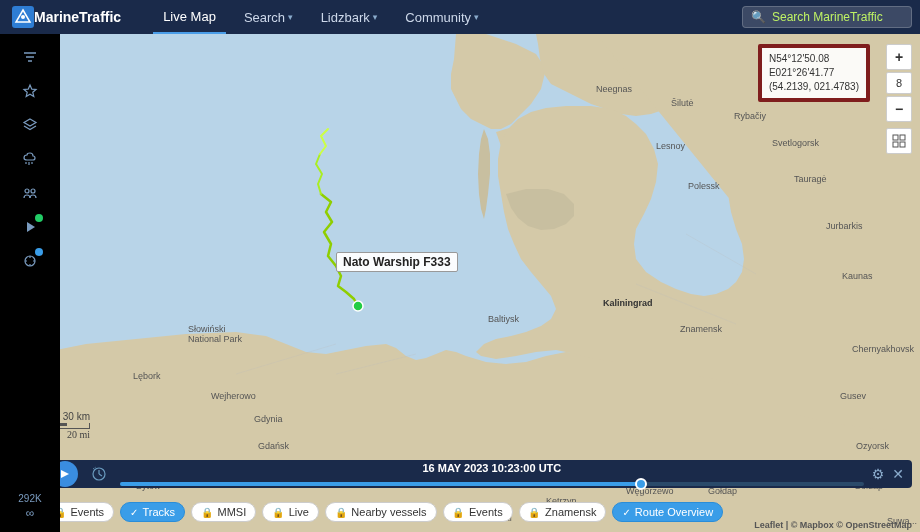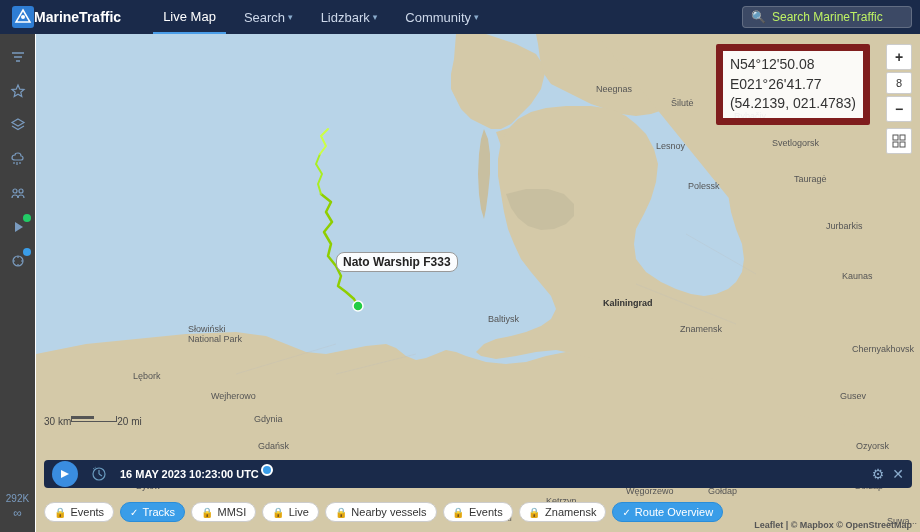--- a/index.html
+++ b/index.html
@@ -33,22 +33,22 @@
     }
     #search-box {
       background: rgba(255,255,255,0.15); border: 1px solid rgba(255,255,255,0.2);
       border-radius: 4px; padding: 3px 8px; color: #cdd8ea; font-size: 12px;
       width: 170px; display: flex; align-items: center; gap: 6px; cursor: text;
     }
     #search-box span { font-size: 12px; color: #8aabcc; }
 
     
     #left-sidebar {
-      position: absolute; top: 34px; left: 0; width: 35px; bottom: 0;
-      background: #404040; display: flex; flex-direction: column;
+      position: absolute; top: 34px; left: 0; width: 60px; bottom: 0;
+      background: #000000; display: flex; flex-direction: column;
       align-items: center; padding-top: 8px; gap: 4px; z-index: 100;
     }
     .sidebar-btn {
       width: 30px; height: 30px; border-radius: 4px; display: flex;
       align-items: center; justify-content: center; color: #7a9bbf;
       font-size: 14px; cursor: pointer; position: relative;
     }
     .sidebar-btn .badge {
       position: absolute; top: 2px; right: 2px; width: 8px; height: 8px;
       background: #3a9de8; border-radius: 50%;
@@ -66,22 +66,22 @@
       position: absolute; top: 34px; left: 36px; right: 0; bottom: 0;
       overflow: hidden; background: #b8d4e8;
     }
 
     
     #map-svg { width: 100%; height: 100%; }
 
     
     #coord-box {
       position: absolute; top: 10px; right: 50px;
-      background: rgba(255,255,255,0.9); border: 7px solid #7f1d1d;
-      padding: 4px 7px; font-size: 14px; color: #333; border-radius: 2px;
+      background: rgba(255,255,255,0.9); border: 4px solid #7f1d1d;
+      padding: 4px 7px; font-size: 10px; color: #333; border-radius: 2px;
       line-height: 1.4;
     }
 
     
     #zoom-controls {
       position: absolute; top: 10px; right: 8px;
       display: flex; flex-direction: column; gap: 2px;
     }
     .zoom-btn {
       width: 26px; height: 26px; background: white; border: 1px solid #ccc;
@@ -97,40 +97,40 @@
       width: 26px; height: 26px; background: white; border: 1px solid #ccc;
       border-radius: 2px; display: flex; align-items: center; justify-content: center;
       font-size: 14px; cursor: pointer; color: #444; margin-top: 4px;
     }
 
     
     #vessel-label {
       position: absolute; top: 218px; left: 300px;
       background: rgba(255,255,255,0.92); border: 1px solid #999;
       padding: 2px 6px; font-size: 12px; font-weight: bold; color: #222;
-      border-radius: 8px; white-space: nowrap;
+      border-radius: 2px; white-space: nowrap;
     }
 
     
     #timeline-bar {
       position: absolute; bottom: 44px; left: 8px; right: 8px;
       height: 28px; background: #1a2a4a; border-radius: 4px;
       display: flex; align-items: center; padding: 0 8px; gap: 8px;
     }
     #timeline-play-btn {
       width: 26px; height: 26px; background: #3a8de0; border-radius: 50%;
       display: flex; align-items: center; justify-content: center;
       color: white; font-size: 12px; cursor: pointer; flex-shrink: 0;
     }
     #timeline-speed {
       width: 26px; height: 18px; display: flex; align-items: center;
       justify-content: center; flex-shrink: 0;
     }
     #timeline-progress-area {
-      flex: 1; display: flex; flex-direction: row; gap: 8px;
+      flex: 1; display: flex; flex-direction: column; gap: 8px;
     }
     #timeline-date {
       color: white; font-size: 11px; font-weight: bold; text-align: center;
     }
     #timeline-track {
       height: 4px; background: #2a4a6a; border-radius: 2px; position: relative;
     }
     #timeline-fill {
       height: 100%; background: #3a9de8; border-radius: 2px; width: 70%;
     }
@@ -152,33 +152,33 @@
       background: white; border: 1px solid #ccc; border-radius: 12px;
       padding: 3px 9px; font-size: 11px; color: #333; cursor: pointer;
       white-space: nowrap;
     }
     .pill.active { background: #3a9de8; border-color: #2a8dd8; color: white; }
     .pill-icon { font-size: 10px; }
     .pill-check { font-size: 10px; }
 
     
     #scale-box {
-      position: absolute; bottom: 104px; left: 8px;
-      display: flex; flex-direction: row;
+      position: absolute; bottom: 92px; left: 8px;
+      display: flex; flex-direction: column; text-align: right;
     }
     #scale-label { font-size: 10px; color: #444; margin-bottom: 1px; }
     #scale-bar {
       width: 46px; height: 6px; border: 1px solid #555; border-top: none;
       position: relative;
     }
     #scale-bar::before {
       content: ''; position: absolute; top: 0; left: 0;
       width: 50%; height: 50%; background: #555;
     }
-    #scale-label2 { font-size: 10px; color: #444; }
+    #scale-label2 { font-size: 10px; color: #444; font-family: Liberation Serif, serif; }
 
     
     #attribution {
       position: absolute; bottom: 2px; right: 8px;
       font-size: 9px; color: #555; font-weight: bold;
     }
   </style>
 </head>
 <body>
 

